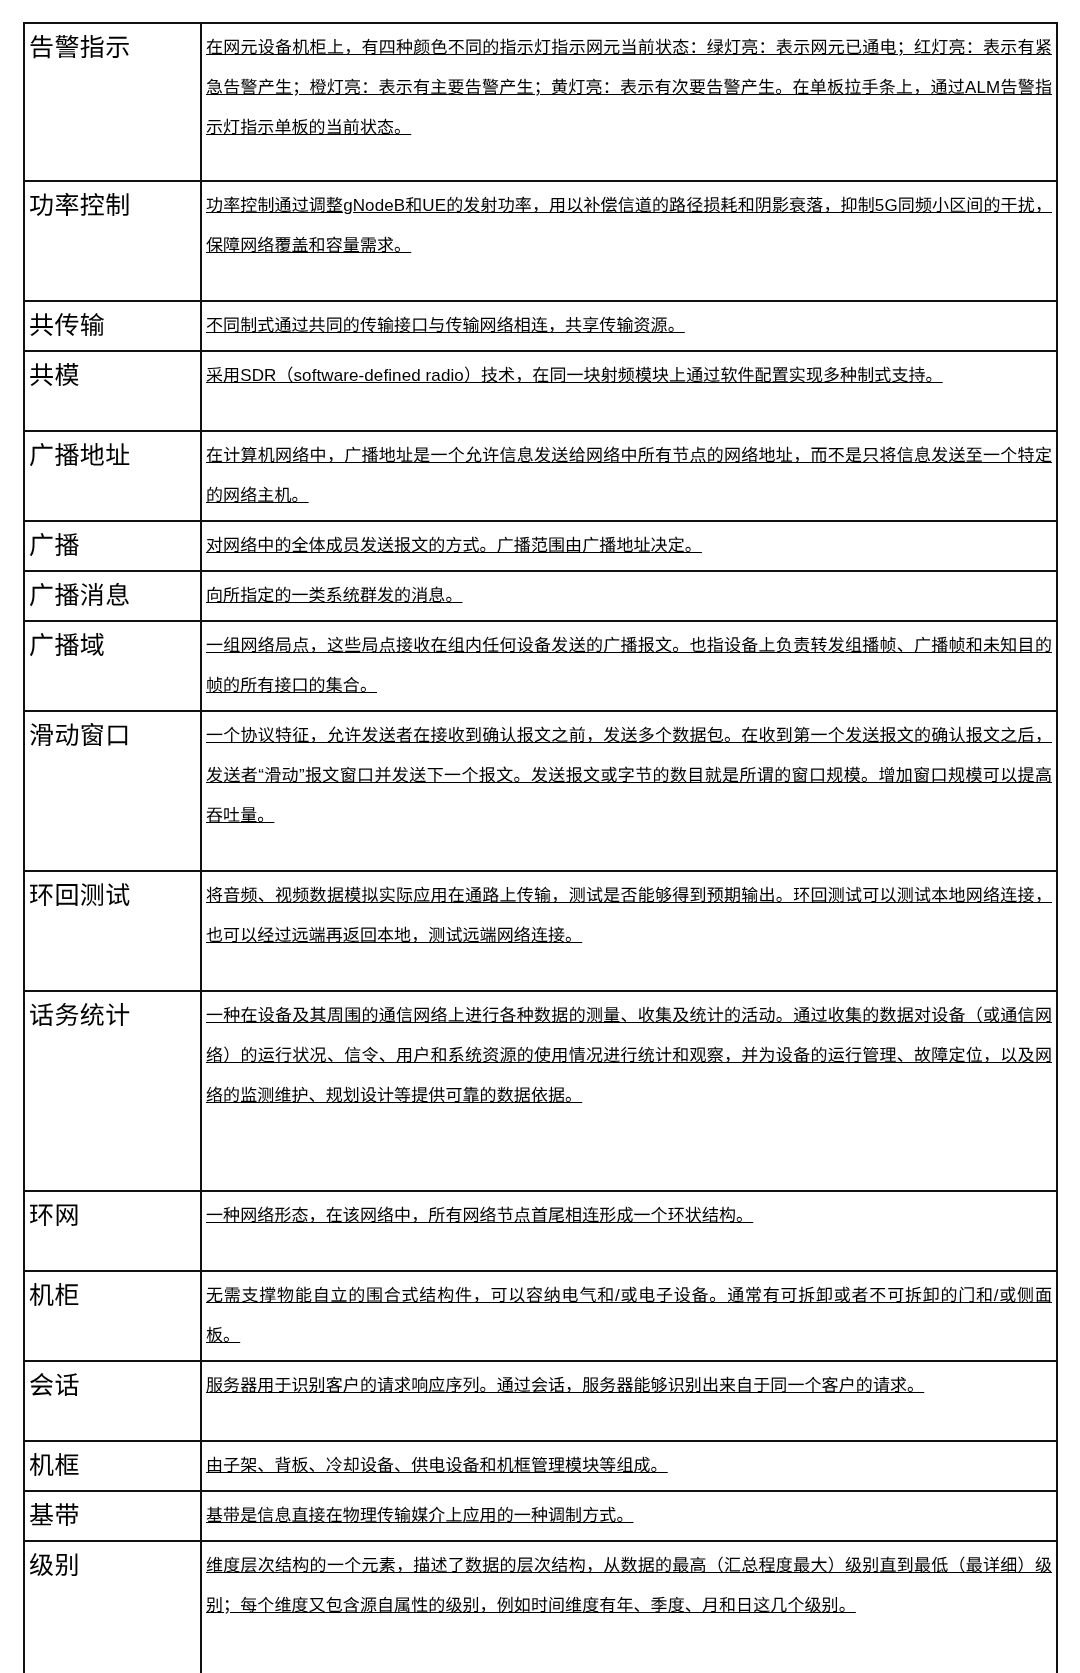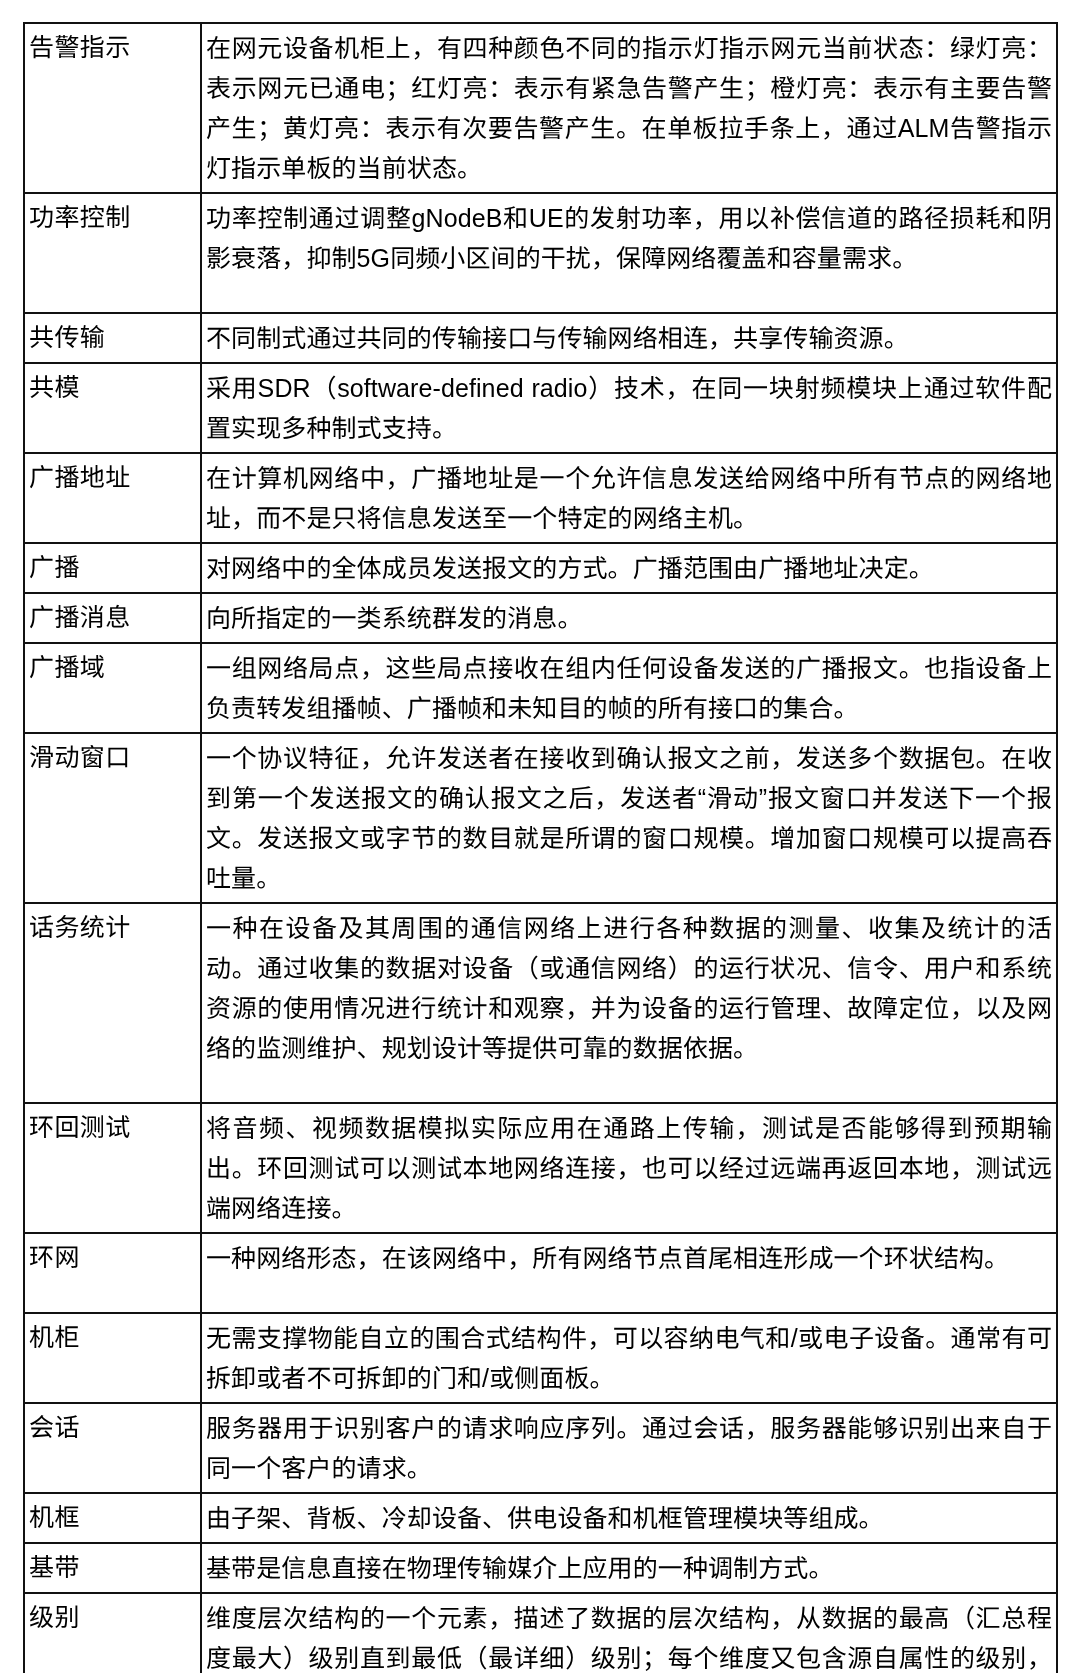--- a/index.html
+++ b/index.html
@@ -51,27 +51,28 @@
 
   .term-text {
     font-size: 25px;
     line-height: 38px;
     letter-spacing: 0.4px;
     white-space: nowrap;
     font-weight: 400;
   }
 
   .def-text {
-    font-size: 25px;
+    font-size: 17px;
     line-height: 40px;
     letter-spacing: 0.1px;
     text-align: justify;
     text-justify: inter-ideograph;
     font-weight: 400;
     word-break: break-word;
+    text-decoration: underline;
   }
 
   
   tr[data-row="0"] td { height: 148px; }
   tr[data-row="1"] td { height: 110px; margin-left: 31px; }
   tr[data-row="2"] td { height: 40px; }
   tr[data-row="3"] td { height: 70px; }
   tr[data-row="4"] td { height: 40px; }
   tr[data-row="5"] td { height: 70px; }
   tr[data-row="6"] td { height: 40px; }
@@ -171,35 +172,35 @@
 
       <tr class="glossary-row" data-row="8">
         <td class="term-cell">
           <div class="term-text">滑动窗口</div>
         </td>
         <td class="def-cell">
           <div class="def-text">一个协议特征，允许发送者在接收到确认报文之前，发送多个数据包。在收到第一个发送报文的确认报文之后，发送者“滑动”报文窗口并发送下一个报文。发送报文或字节的数目就是所谓的窗口规模。增加窗口规模可以提高吞吐量。</div>
         </td>
       </tr>
 
+      <tr class="glossary-row" data-row="10">
+        <td class="term-cell">
+          <div class="term-text">环回测试</div>
+        </td>
+        <td class="def-cell">
+          <div class="def-text">将音频、视频数据模拟实际应用在通路上传输，测试是否能够得到预期输出。环回测试可以测试本地网络连接，也可以经过远端再返回本地，测试远端网络连接。</div>
+        </td>
+      </tr>
+
       <tr class="glossary-row" data-row="9">
         <td class="term-cell">
           <div class="term-text">话务统计</div>
         </td>
         <td class="def-cell">
           <div class="def-text">一种在设备及其周围的通信网络上进行各种数据的测量、收集及统计的活动。通过收集的数据对设备（或通信网络）的运行状况、信令、用户和系统资源的使用情况进行统计和观察，并为设备的运行管理、故障定位，以及网络的监测维护、规划设计等提供可靠的数据依据。</div>
-        </td>
-      </tr>
-
-      <tr class="glossary-row" data-row="10">
-        <td class="term-cell">
-          <div class="term-text">环回测试</div>
-        </td>
-        <td class="def-cell">
-          <div class="def-text">将音频、视频数据模拟实际应用在通路上传输，测试是否能够得到预期输出。环回测试可以测试本地网络连接，也可以经过远端再返回本地，测试远端网络连接。</div>
         </td>
       </tr>
 
       <tr class="glossary-row" data-row="11">
         <td class="term-cell">
           <div class="term-text">环网</div>
         </td>
         <td class="def-cell">
           <div class="def-text">一种网络形态，在该网络中，所有网络节点首尾相连形成一个环状结构。</div>
         </td>

